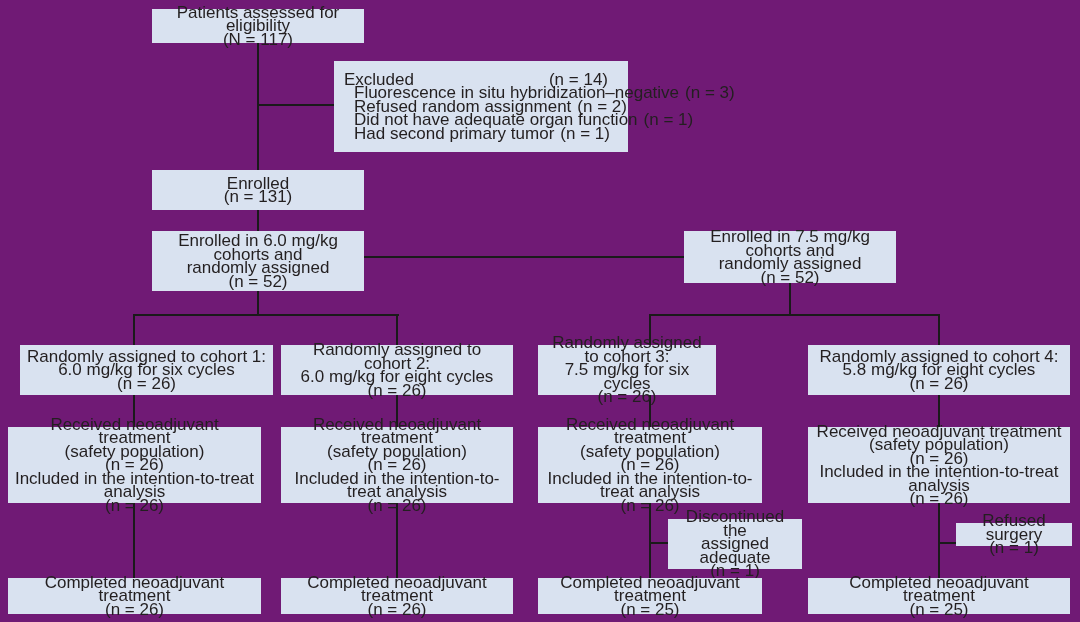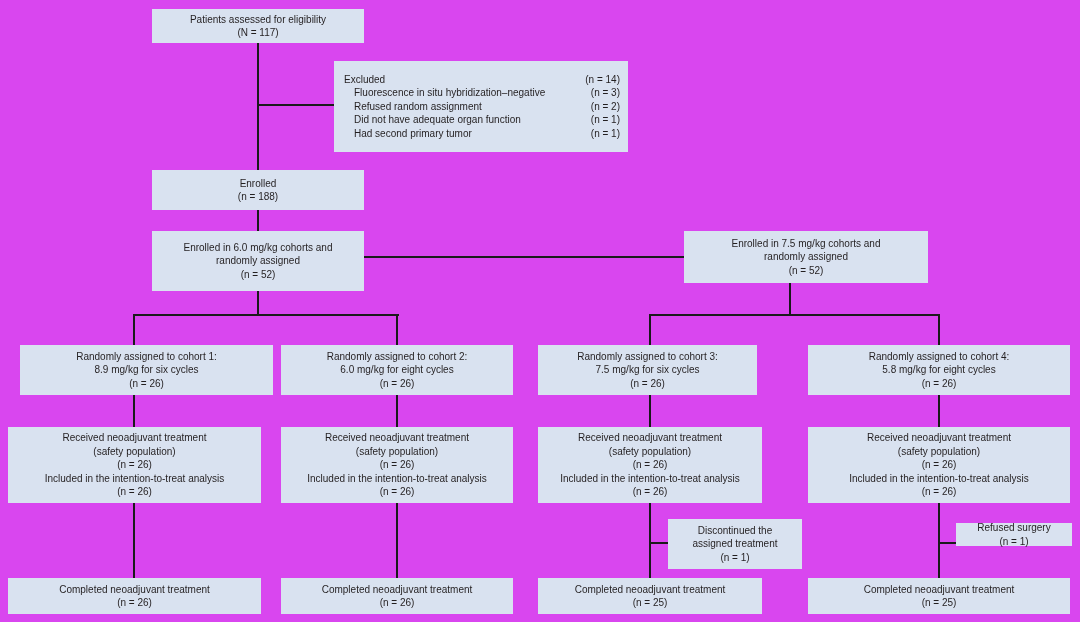--- a/index.html
+++ b/index.html
@@ -1,37 +1,37 @@
 <!DOCTYPE html>
 <html><head>
 <meta charset="utf-8">
 <style>
   html, body { margin: 0; padding: 0; background: #ffffff; }
   .canvas {
     position: relative;
     width: 1080px;
     height: 622px;
-    background: #d946ef;
+    background: #701a75;
     font-family: "Liberation Sans", sans-serif;
-    font-size: 10px;
+    font-size: 17px;
     line-height: 13.5px;
     color: #231f20;
     overflow: hidden;
   }
   .node {
     position: absolute;
     background: #d9e2f0;
     box-sizing: border-box;
     display: flex;
     flex-direction: column;
     justify-content: center;
     text-align: center;
     padding: 3px 6px;
   }
-  .node.excluded { text-align: right; padding: 5px 8px 5px 10px; }
+  .node.excluded { text-align: right; padding: 5px 20px 5px 10px; }
   .exrow { display: flex; justify-content: space-between; align-items: baseline; }
   .exrow .lbl { white-space: nowrap; }
   .exrow .lbl.indent { padding-left: 10px; }
   .exrow .cnt { white-space: nowrap; padding-left: 6px; }
   .line { position: absolute; background: #1a1a1a; }
   .hline { height: 2px; }
   .vline { width: 2px; }
 </style>
 </head>
 <body>
@@ -89,46 +89,46 @@
       <span class="cnt">(n = 1)</span>
     </div>
     <div class="exrow">
       <span class="lbl indent">Had second primary tumor</span>
       <span class="cnt">(n = 1)</span>
     </div>
   </div>
 
   <div class="node" style="left:152px;top:170px;width:212px;height:40px">
     <div>Enrolled</div>
-    <div>(n = 188)</div>
+    <div>(n = 131)</div>
   </div>
 
   <div class="node" style="left:152px;top:231px;width:212px;height:60px">
     <div>Enrolled in 6.0 mg/kg cohorts and</div>
     <div>randomly assigned</div>
     <div>(n = 52)</div>
   </div>
 
-  <div class="node" style="left:684px;top:231px;width:244px;height:52px">
+  <div class="node" style="left:684px;top:231px;width:212px;height:52px">
     <div>Enrolled in 7.5 mg/kg cohorts and</div>
     <div>randomly assigned</div>
     <div>(n = 52)</div>
   </div>
 
   <div class="node" style="left:20px;top:345px;width:253px;height:50px">
     <div>Randomly assigned to cohort 1:</div>
-    <div>8.9 mg/kg for six cycles</div>
+    <div>6.0 mg/kg for six cycles</div>
     <div>(n = 26)</div>
   </div>
   <div class="node" style="left:281px;top:345px;width:232px;height:50px">
     <div>Randomly assigned to cohort 2:</div>
     <div>6.0 mg/kg for eight cycles</div>
     <div>(n = 26)</div>
   </div>
-  <div class="node" style="left:538px;top:345px;width:219px;height:50px">
+  <div class="node" style="left:538px;top:345px;width:178px;height:50px">
     <div>Randomly assigned to cohort 3:</div>
     <div>7.5 mg/kg for six cycles</div>
     <div>(n = 26)</div>
   </div>
   <div class="node" style="left:808px;top:345px;width:262px;height:50px">
     <div>Randomly assigned to cohort 4:</div>
     <div>5.8 mg/kg for eight cycles</div>
     <div>(n = 26)</div>
   </div>
 
@@ -156,21 +156,21 @@
   <div class="node" style="left:808px;top:427px;width:262px;height:76px">
     <div>Received neoadjuvant treatment</div>
     <div>(safety population)</div>
     <div>(n = 26)</div>
     <div>Included in the intention-to-treat analysis</div>
     <div>(n = 26)</div>
   </div>
 
   <div class="node" style="left:668px;top:519px;width:134px;height:50px">
     <div>Discontinued the</div>
-    <div>assigned treatment</div>
+    <div>assigned adequate</div>
     <div>(n = 1)</div>
   </div>
   <div class="node" style="left:956px;top:523px;width:116px;height:23px">
     <div>Refused surgery</div>
     <div>(n = 1)</div>
   </div>
 
   <div class="node" style="left:8px;top:578px;width:253px;height:36px">
     <div>Completed neoadjuvant treatment</div>
     <div>(n = 26)</div>

